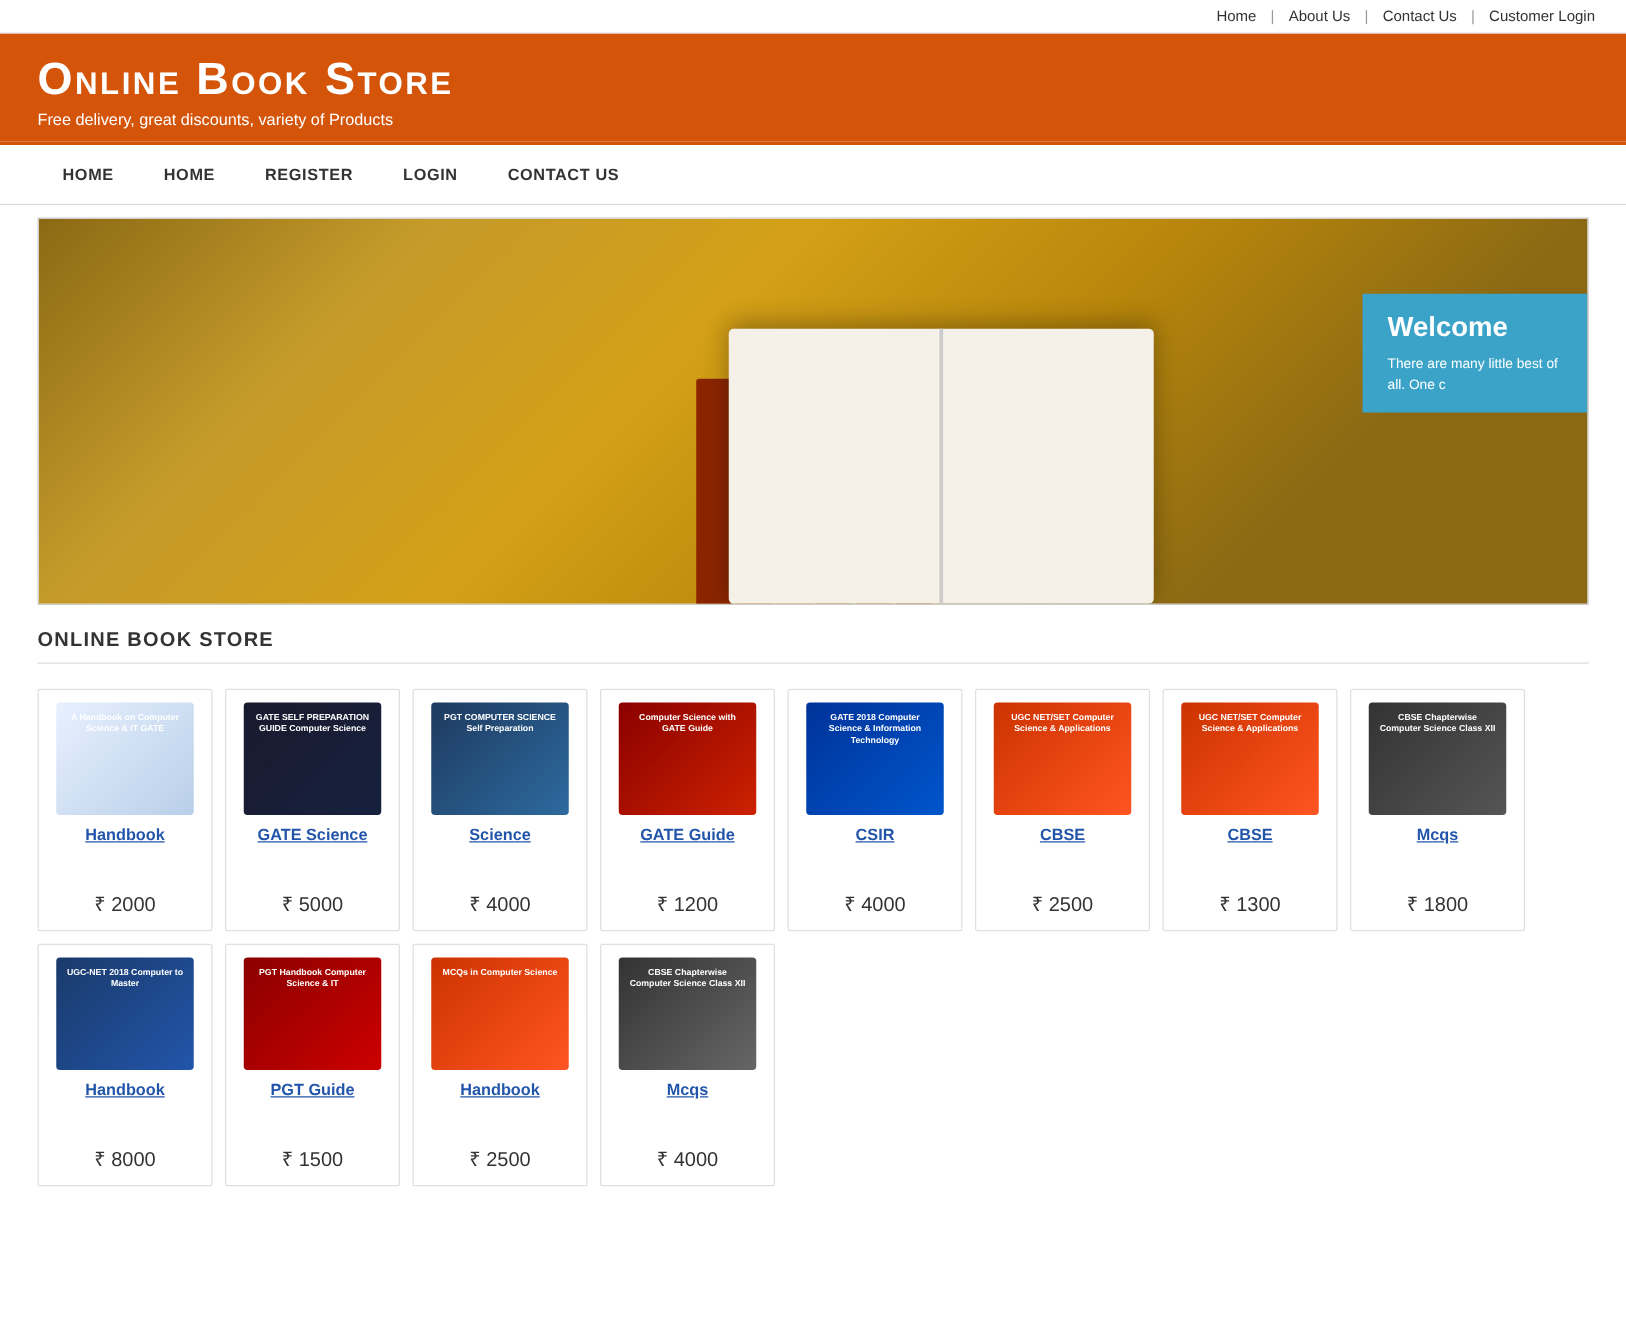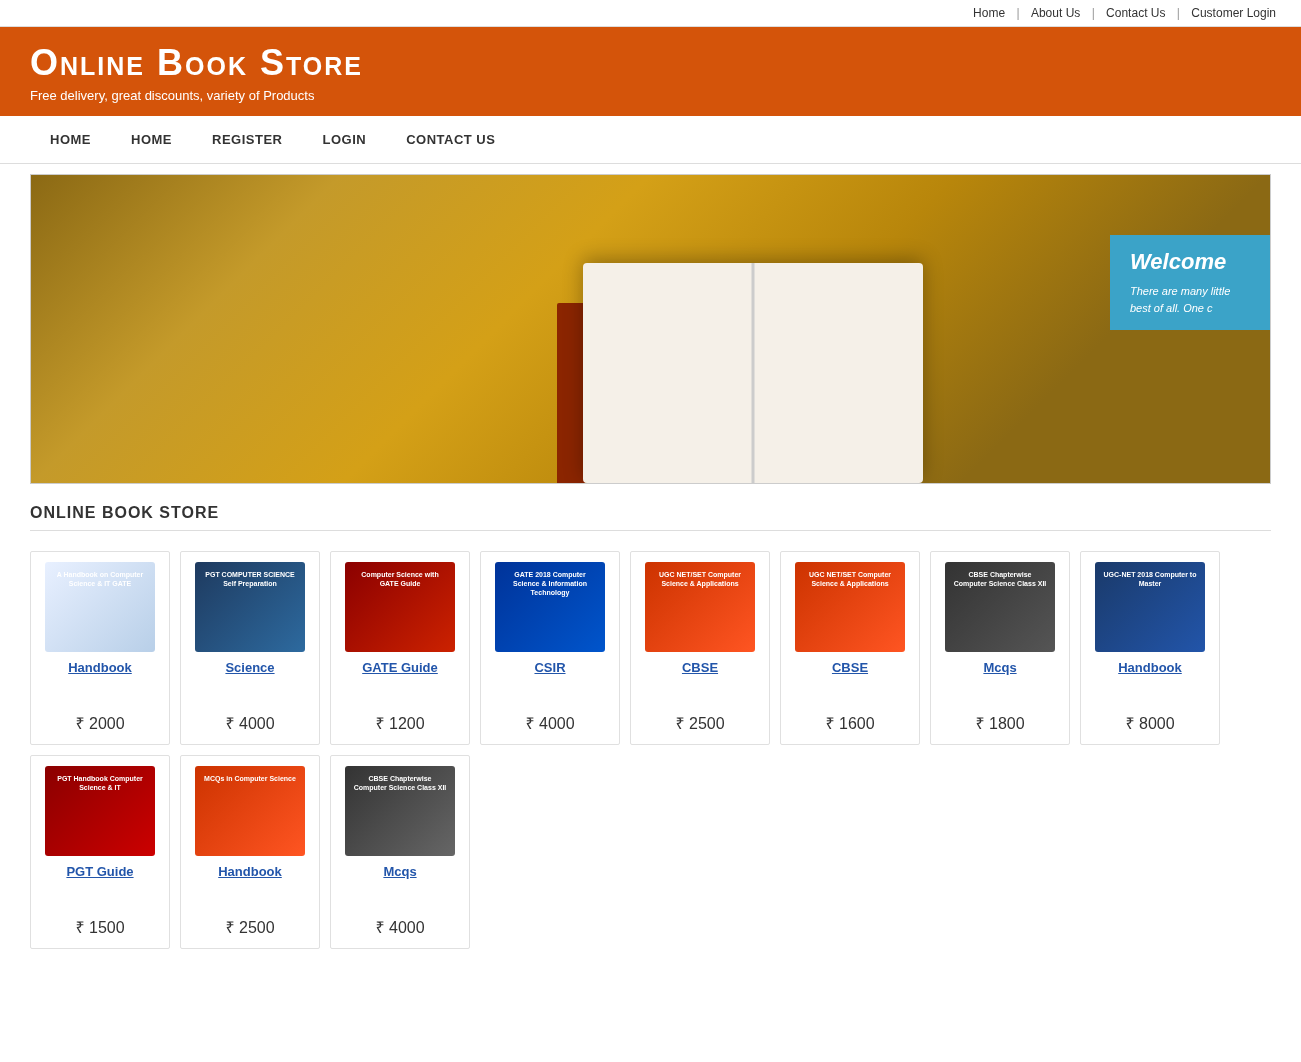--- a/index.html
+++ b/index.html
@@ -113,22 +113,21 @@
       background: #ccc;
       transform: translateX(-50%);
     }
     .banner-welcome {
       position: absolute;
       right: 0;
       top: 60px;
       background: #3ba3c8;
       color: #fff;
       padding: 14px 20px;
-      width: 160px;
-      font-style: italic;
+      width: 180px;
     }
     .banner-welcome .welcome-title {
       font-size: 22px;
       font-weight: bold;
     }
     .banner-welcome .welcome-text {
       font-size: 11px;
       margin-top: 8px;
       line-height: 1.5;
     }
@@ -254,20 +253,27 @@
   <div class="section-title">ONLINE BOOK STORE</div>
   <div class="book-grid" id="book-grid">
       <div class="book-card">
       <div class="book-img cover-1" style="position:relative; border-radius:3px; overflow:hidden;">
         <div class="cover-text" style="font-size:7px; padding:3px;">A Handbook on Computer Science &amp; IT GATE</div>
       </div>
       <div class="book-title">Handbook</div>
       <div class="book-price">₹ 2000</div>
     </div>
       <div class="book-card">
+      <div class="book-img cover-2" style="position:relative; border-radius:3px; overflow:hidden;">
+        <div class="cover-text" style="font-size:7px; padding:3px;">GATE SELF PREPARATION GUIDE Computer Science</div>
+      </div>
+      <div class="book-title">GATE Science</div>
+      <div class="book-price">₹ 5000</div>
+    </div>
+      <div class="book-card">
       <div class="book-img cover-3" style="position:relative; border-radius:3px; overflow:hidden;">
         <div class="cover-text" style="font-size:7px; padding:3px;">PGT COMPUTER SCIENCE Self Preparation</div>
       </div>
       <div class="book-title">Science</div>
       <div class="book-price">₹ 4000</div>
     </div>
       <div class="book-card">
       <div class="book-img cover-4" style="position:relative; border-radius:3px; overflow:hidden;">
         <div class="cover-text" style="font-size:7px; padding:3px;">Computer Science with GATE Guide</div>
       </div>
@@ -286,21 +292,21 @@
         <div class="cover-text" style="font-size:7px; padding:3px;">UGC NET/SET Computer Science &amp; Applications</div>
       </div>
       <div class="book-title">CBSE</div>
       <div class="book-price">₹ 2500</div>
     </div>
       <div class="book-card">
       <div class="book-img cover-7" style="position:relative; border-radius:3px; overflow:hidden;">
         <div class="cover-text" style="font-size:7px; padding:3px;">UGC NET/SET Computer Science &amp; Applications</div>
       </div>
       <div class="book-title">CBSE</div>
-      <div class="book-price">₹ 1600</div>
+      <div class="book-price">₹ 1300</div>
     </div>
       <div class="book-card">
       <div class="book-img cover-8" style="position:relative; border-radius:3px; overflow:hidden;">
         <div class="cover-text" style="font-size:7px; padding:3px;">CBSE Chapterwise Computer Science Class XII</div>
       </div>
       <div class="book-title">Mcqs</div>
       <div class="book-price">₹ 1800</div>
     </div>
       <div class="book-card">
       <div class="book-img cover-9" style="position:relative; border-radius:3px; overflow:hidden;">

